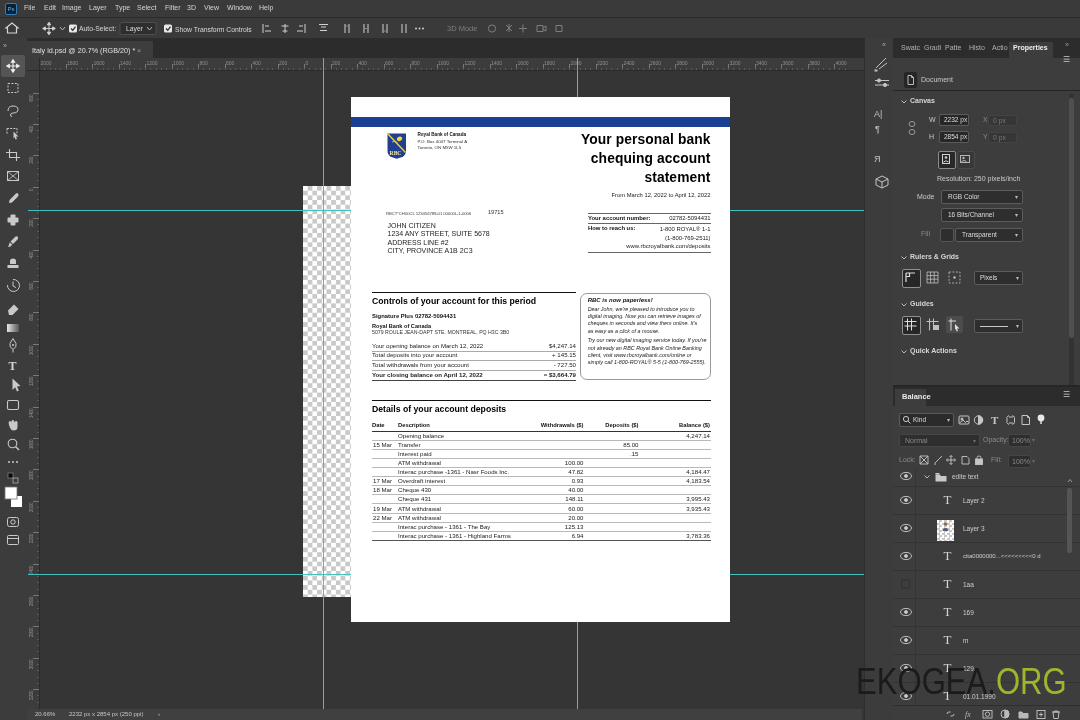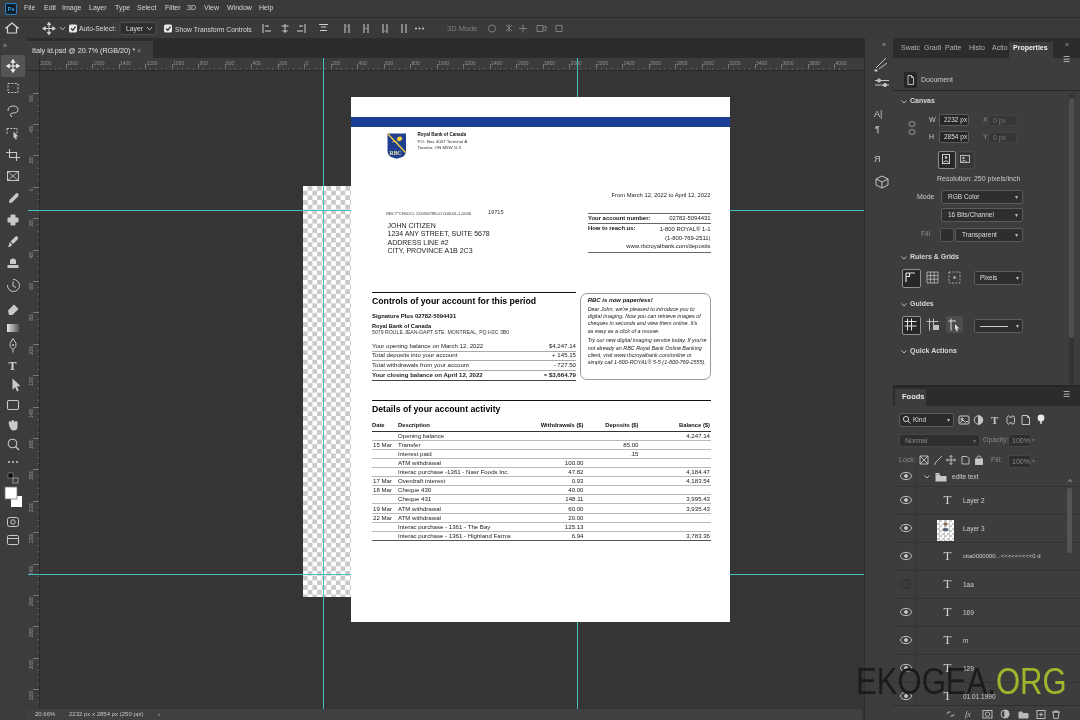--- a/index.html
+++ b/index.html
@@ -574,20 +574,21 @@
       <path d="M0.5 0.5 L19 0.5 L19 18 Q19 22.5 14.5 24.3 L9.75 25.8 L5 24.3 Q0.5 22.5 0.5 18 Z" fill="#20408f"></path>
       <path d="M1 1 L18.5 19.5" stroke="#f2d43e" stroke-width="1.3"></path>
       <path d="M10.5 4.5 Q13 2.5 14.8 4.2 Q16.2 6 14 7.6 Q11.8 9 10.4 7.6 Q9 6 10.5 4.5" fill="#f2d43e"></path>
       <path d="M5 9 Q8 7.5 10.5 9.5" stroke="#f2d43e" stroke-width="0.8" fill="none"></path>
       <text x="2.6" y="21.6" font-size="5.6" font-weight="bold" fill="#f0e6ae" font-family="Liberation Serif">RBC</text>
     </svg>
     <div class="abs" style="left:66.5px;top:35px;font-size:4.6px;font-weight:bold;color:#111;">Royal Bank of Canada</div>
     <div class="abs" style="left:66.5px;top:41.8px;font-size:4.4px;color:#333;">P.O. Box 4047 Terminal A</div>
     <div class="abs" style="left:66.5px;top:47.6px;font-size:4.4px;color:#333;">Toronto, ON M5W 1L5</div>
 
+    <div class="abs" style="left:120px;top:33px;width:239.5px;text-align:right;font-size:13.8px;line-height:19px;font-weight:bold;color:#000;letter-spacing:0.1px;">Your personal bank<br>chequing account<br>statement</div>
     <div class="abs" style="left:120px;top:95px;width:239.5px;text-align:right;font-size:5.8px;color:#222;">From March 12, 2022 to April 12, 2022</div>
 
     <div class="abs" style="left:35px;top:114px;font-size:4.3px;color:#444;letter-spacing:-0.1px;">RBCT*CH00CL 123456789-01 00000L-1-0006</div>
     <div class="abs" style="left:137px;top:111.5px;font-size:5.6px;color:#333;">19715</div>
     <div class="abs" style="left:36.5px;top:124.5px;font-size:7px;line-height:8.6px;color:#1c1c1c;">JOHN CITIZEN<br>1234 ANY STREET, SUITE 5678<br>ADDRESS LINE #2<br>CITY, PROVINCE A1B 2C3</div>
 
     <div class="abs" style="left:237px;top:116px;width:122.5px;height:1px;background:#666;"></div>
     <div class="abs" style="left:237px;top:117.8px;font-size:5.9px;font-weight:bold;color:#111;">Your account number:</div>
     <div class="abs" style="left:237px;top:117.8px;width:122.5px;text-align:right;font-size:5.9px;color:#222;">02782-5094431</div>
     <div class="abs" style="left:237px;top:126px;width:122.5px;height:1px;background:#666;"></div>
@@ -614,21 +615,21 @@
         <div class="abs" style="left:100px;top:273.9px;width:125px;text-align:right;font-size:6.1px;color:#222;font-weight:bold;">= $3,664.79</div>
         <div class="abs" style="left:21px;top:283.3px;width:204px;height:1.2px;background:#444;"></div>
       </div>
 
     <div class="abs" style="left:229.4px;top:196.4px;width:129px;height:85px;border:1px solid #999;border-radius:7px;"></div>
     <div class="abs" style="left:236.7px;top:199.8px;font-size:6px;font-weight:bold;font-style:italic;color:#111;">RBC is now paperless!</div>
     <div class="abs" style="left:236.7px;top:208.8px;font-size:5.4px;font-style:italic;line-height:7.35px;color:#222;">Dear John, we're pleased to introduce you to<br>digital imaging. Now you can retrieve images of<br>cheques in seconds and view them online. It's<br>as easy as a click of a mouse.</div>
     <div class="abs" style="left:236.7px;top:240.2px;font-size:5.4px;font-style:italic;line-height:7.4px;color:#222;">Try our new digital imaging service today. If you're<br>not already an RBC Royal Bank Online Banking<br>client, visit www.rbcroyalbank.com/online or<br>simply call 1-800-ROYAL® 5-5 (1-800-769-2555).</div>
 
     <div class="abs" style="left:21px;top:302.5px;width:338.5px;height:1.4px;background:#111;"></div>
-    <div class="abs" style="left:21px;top:306.5px;font-size:8.7px;font-weight:bold;color:#000;">Details of your account activity</div>
+    <div class="abs" style="left:21px;top:306.5px;font-size:8.7px;font-weight:bold;color:#000;">Details of your account deposits</div>
     <div id="detrows">
         <div class="abs" style="left:21px;top:324.6px;font-size:5.8px;font-weight:bold;color:#111;">Date</div>
         <div class="abs" style="left:47px;top:324.6px;font-size:5.8px;font-weight:bold;color:#111;">Description</div>
         <div class="abs" style="left:152px;top:324.6px;width:80.5px;text-align:right;font-size:5.8px;font-weight:bold;color:#111;">Withdrawals ($)</div>
         <div class="abs" style="left:217px;top:324.6px;width:70.5px;text-align:right;font-size:5.8px;font-weight:bold;color:#111;">Deposits ($)</div>
         <div class="abs" style="left:288px;top:324.6px;width:71px;text-align:right;font-size:5.8px;font-weight:bold;color:#111;">Balance ($)</div>
         <div class="abs" style="left:21px;top:333.5px;width:338.5px;height:1px;background:#333;"></div>
         <div class="abs" style="left:47px;top:334.6px;font-size:6.1px;color:#222;">Opening balance</div>
         <div class="abs" style="left:288px;top:334.6px;width:71px;text-align:right;font-size:6.1px;color:#222;">4,247.14</div>
         <div class="abs" style="left:21px;top:342.6px;width:338.5px;height:0.6px;background:#b9b9b9;"></div>
@@ -831,21 +832,21 @@
         <path d="M0.5 0.5 L3 3 L5.5 0.5" fill="none" stroke="#b9b9b9" stroke-width="1"></path>
       </svg>
     <span class="sechdr" style="left:17px;top:309px;">Quick Actions</span>
 
     <div class="abs" style="left:176px;top:56px;width:5px;height:292px;background:#333;"></div>
     <div class="abs" style="left:176px;top:60px;width:5px;height:240px;background:#4f4f4f;border-radius:2px;"></div>
 
     <div class="gline" style="left:0;top:347px;width:187px;height:2px;background:#262626;"></div>
     <div class="abs" style="left:0;top:349px;width:187px;height:19px;background:#2c2c2c;"></div>
     <div class="abs" style="left:2px;top:351px;width:31px;height:17px;background:#3d3d3d;"></div>
-    <span class="abs" style="left:9px;top:354px;color:#e8e8e8;font-size:7.5px;font-weight:bold;">Foods</span>
+    <span class="abs" style="left:9px;top:354px;color:#e8e8e8;font-size:7.5px;font-weight:bold;">Balance</span>
     <span class="abs" style="left:170px;top:352px;color:#c9c9c9;font-size:8px;">☰</span>
 
     <div class="field" style="left:6px;top:375px;width:53px;height:12px;background:#2b2b2b;">
       <svg width="10" height="10" style="position:absolute;left:2px;top:1px;">
           <circle cx="4" cy="4" r="2.6" fill="none" stroke="#c9c9c9" stroke-width="1"></circle>
           <path d="M6 6 L8.5 8.5" stroke="#c9c9c9" stroke-width="1"></path>
         </svg>
       <span style="position:absolute;left:13px;top:2px;">Kind</span>
         <span class="caret" style="right:3px;top:2px;">▾</span>
     </div>

